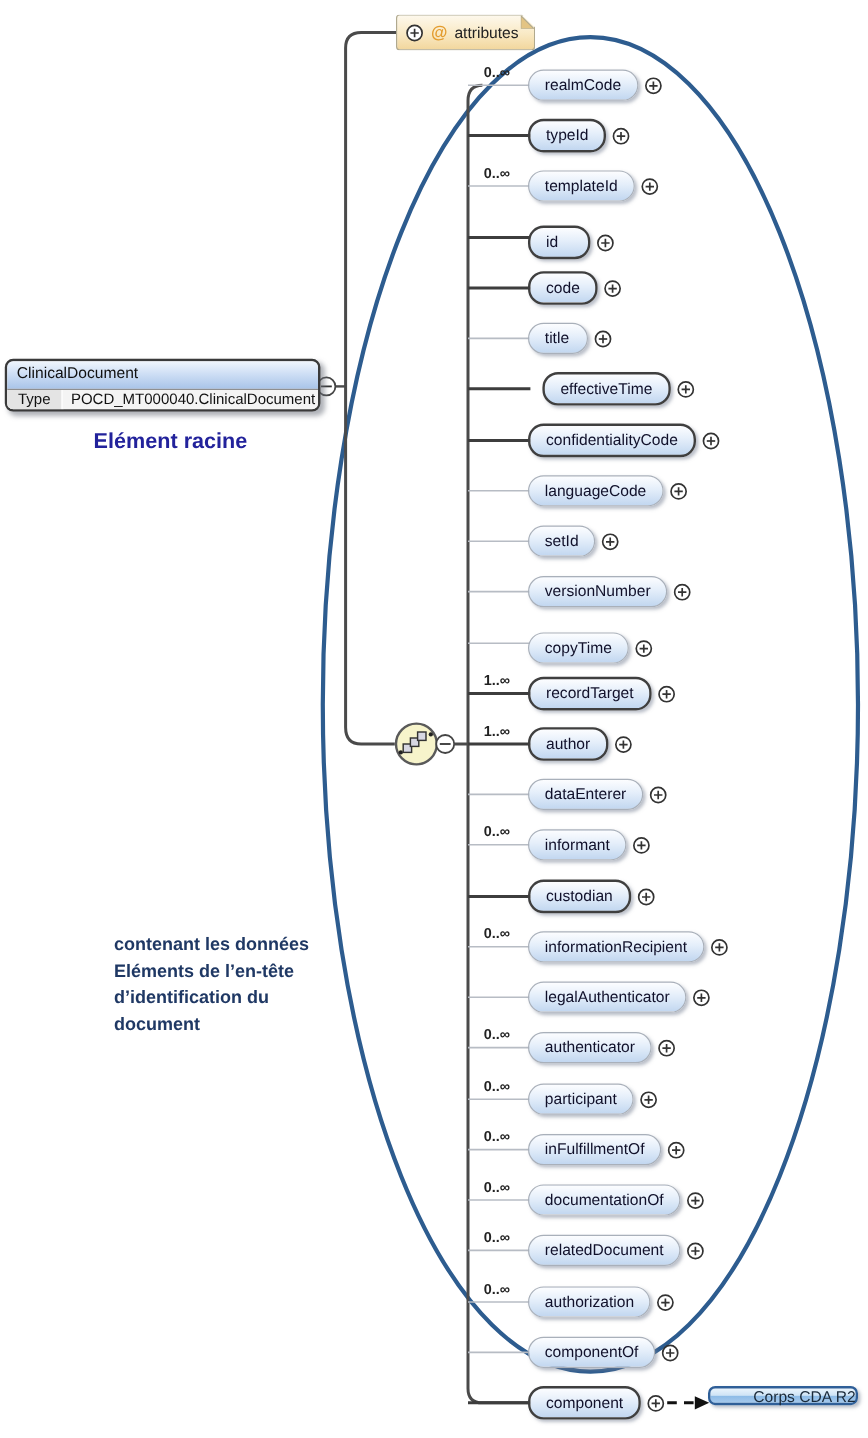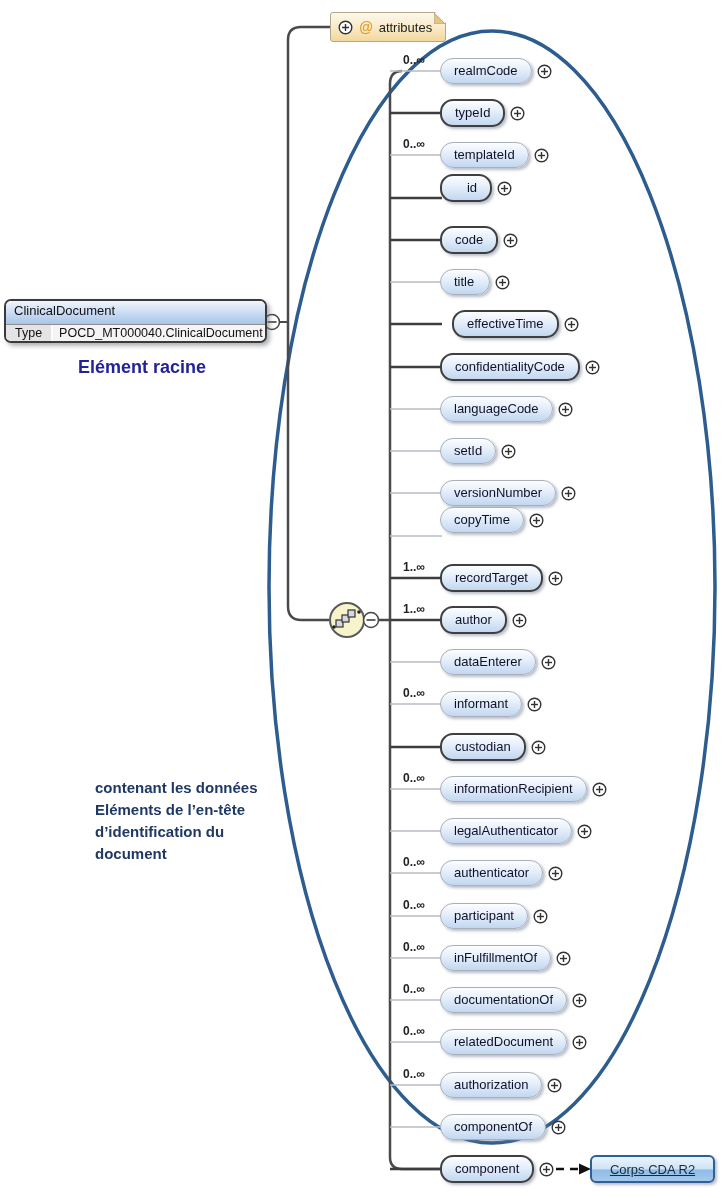--- a/index.html
+++ b/index.html
@@ -36,24 +36,24 @@
   .card-label{position:absolute;left:2px;top:-4px;width:44px;font-size:12px;font-weight:bold;color:#222;
       text-align:center;white-space:nowrap;}
   .pill{margin-left:50px;display:inline-block;padding:4px 13px 5px;border-radius:13px;font-size:13px;color:#10102a;
       min-width:22px;background:linear-gradient(180deg,#fcfdff 0%,#e4eefa 45%,#c2d7f0 100%);
       box-shadow:2px 2px 3px rgba(115,125,145,.5);white-space:nowrap;}
   .pill.req{border:2px solid #3f3f3f;}
   .pill.opt{border:1px solid #a9b0ba;}
   .plus-wrap{margin-left:5px;display:flex;align-items:center;}
 
   
-  #corps-box{left:590px;top:1155px;width:125px;height:28px;z-index:3;display:flex;align-items:center;
-      justify-content:center;box-sizing:border-box;border:2px solid #2f5f98;border-radius:6px;
+  #corps-box{left:590px;top:1155px;width:125px;height:16px;z-index:3;display:flex;align-items:center;
+      justify-content:flex-end;box-sizing:border-box;border:2px solid #2f5f98;border-radius:6px;
       background:linear-gradient(180deg,#eaf4fc 0%,#cfe4f6 48%,#8ebce7 55%,#a6c9ec 100%);
-      font-size:13px;color:#1a2a3a;box-shadow:2px 2px 3px rgba(115,125,145,.5);text-decoration:underline;}
+      font-size:13px;color:#1a2a3a;box-shadow:2px 2px 3px rgba(115,125,145,.5);}
 
   .stub-opt{stroke:#b7bcc4;stroke-width:1.3;}
   .stub-req{stroke:#3d3d3d;stroke-width:2.5;}
 </style>
 </head>
 <body>
 
 <div id="canvas">
 
   <svg id="connector-layer" width="723" height="1198" viewBox="0 0 723 1198">
@@ -175,21 +175,21 @@
         <span class="card-label">0..∞</span>
         <span class="pill opt">templateId</span>
         <span class="plus-wrap">
           <svg width="15" height="15" viewBox="0 0 15 15">
             <circle cx="7.5" cy="7.5" r="6.3" fill="#fff" stroke="#333" stroke-width="1.4"></circle>
             <line x1="4" y1="7.5" x2="11" y2="7.5" stroke="#333" stroke-width="1.4"></line>
             <line x1="7.5" y1="4" x2="7.5" y2="11" stroke="#333" stroke-width="1.4"></line>
           </svg>
         </span>
       </div>
-      <div class="el-row" style="top: 174px; text-align: right;">
+      <div class="el-row" style="top: 188px;">
         <span class="pill req">id</span>
         <span class="plus-wrap">
           <svg width="15" height="15" viewBox="0 0 15 15">
             <circle cx="7.5" cy="7.5" r="6.3" fill="#fff" stroke="#333" stroke-width="1.4"></circle>
             <line x1="4" y1="7.5" x2="11" y2="7.5" stroke="#333" stroke-width="1.4"></line>
             <line x1="7.5" y1="4" x2="7.5" y2="11" stroke="#333" stroke-width="1.4"></line>
           </svg>
         </span>
       </div>
       <div class="el-row" style="top: 226px;">
@@ -255,21 +255,21 @@
       <div class="el-row" style="top: 479px;">
         <span class="pill opt">versionNumber</span>
         <span class="plus-wrap">
           <svg width="15" height="15" viewBox="0 0 15 15">
             <circle cx="7.5" cy="7.5" r="6.3" fill="#fff" stroke="#333" stroke-width="1.4"></circle>
             <line x1="4" y1="7.5" x2="11" y2="7.5" stroke="#333" stroke-width="1.4"></line>
             <line x1="7.5" y1="4" x2="7.5" y2="11" stroke="#333" stroke-width="1.4"></line>
           </svg>
         </span>
       </div>
-      <div class="el-row" style="top: 506px;">
+      <div class="el-row" style="top: 526px;">
         <span class="pill opt">copyTime</span>
         <span class="plus-wrap">
           <svg width="15" height="15" viewBox="0 0 15 15">
             <circle cx="7.5" cy="7.5" r="6.3" fill="#fff" stroke="#333" stroke-width="1.4"></circle>
             <line x1="4" y1="7.5" x2="11" y2="7.5" stroke="#333" stroke-width="1.4"></line>
             <line x1="7.5" y1="4" x2="7.5" y2="11" stroke="#333" stroke-width="1.4"></line>
           </svg>
         </span>
       </div>
       <div class="el-row" style="top: 564px;">

